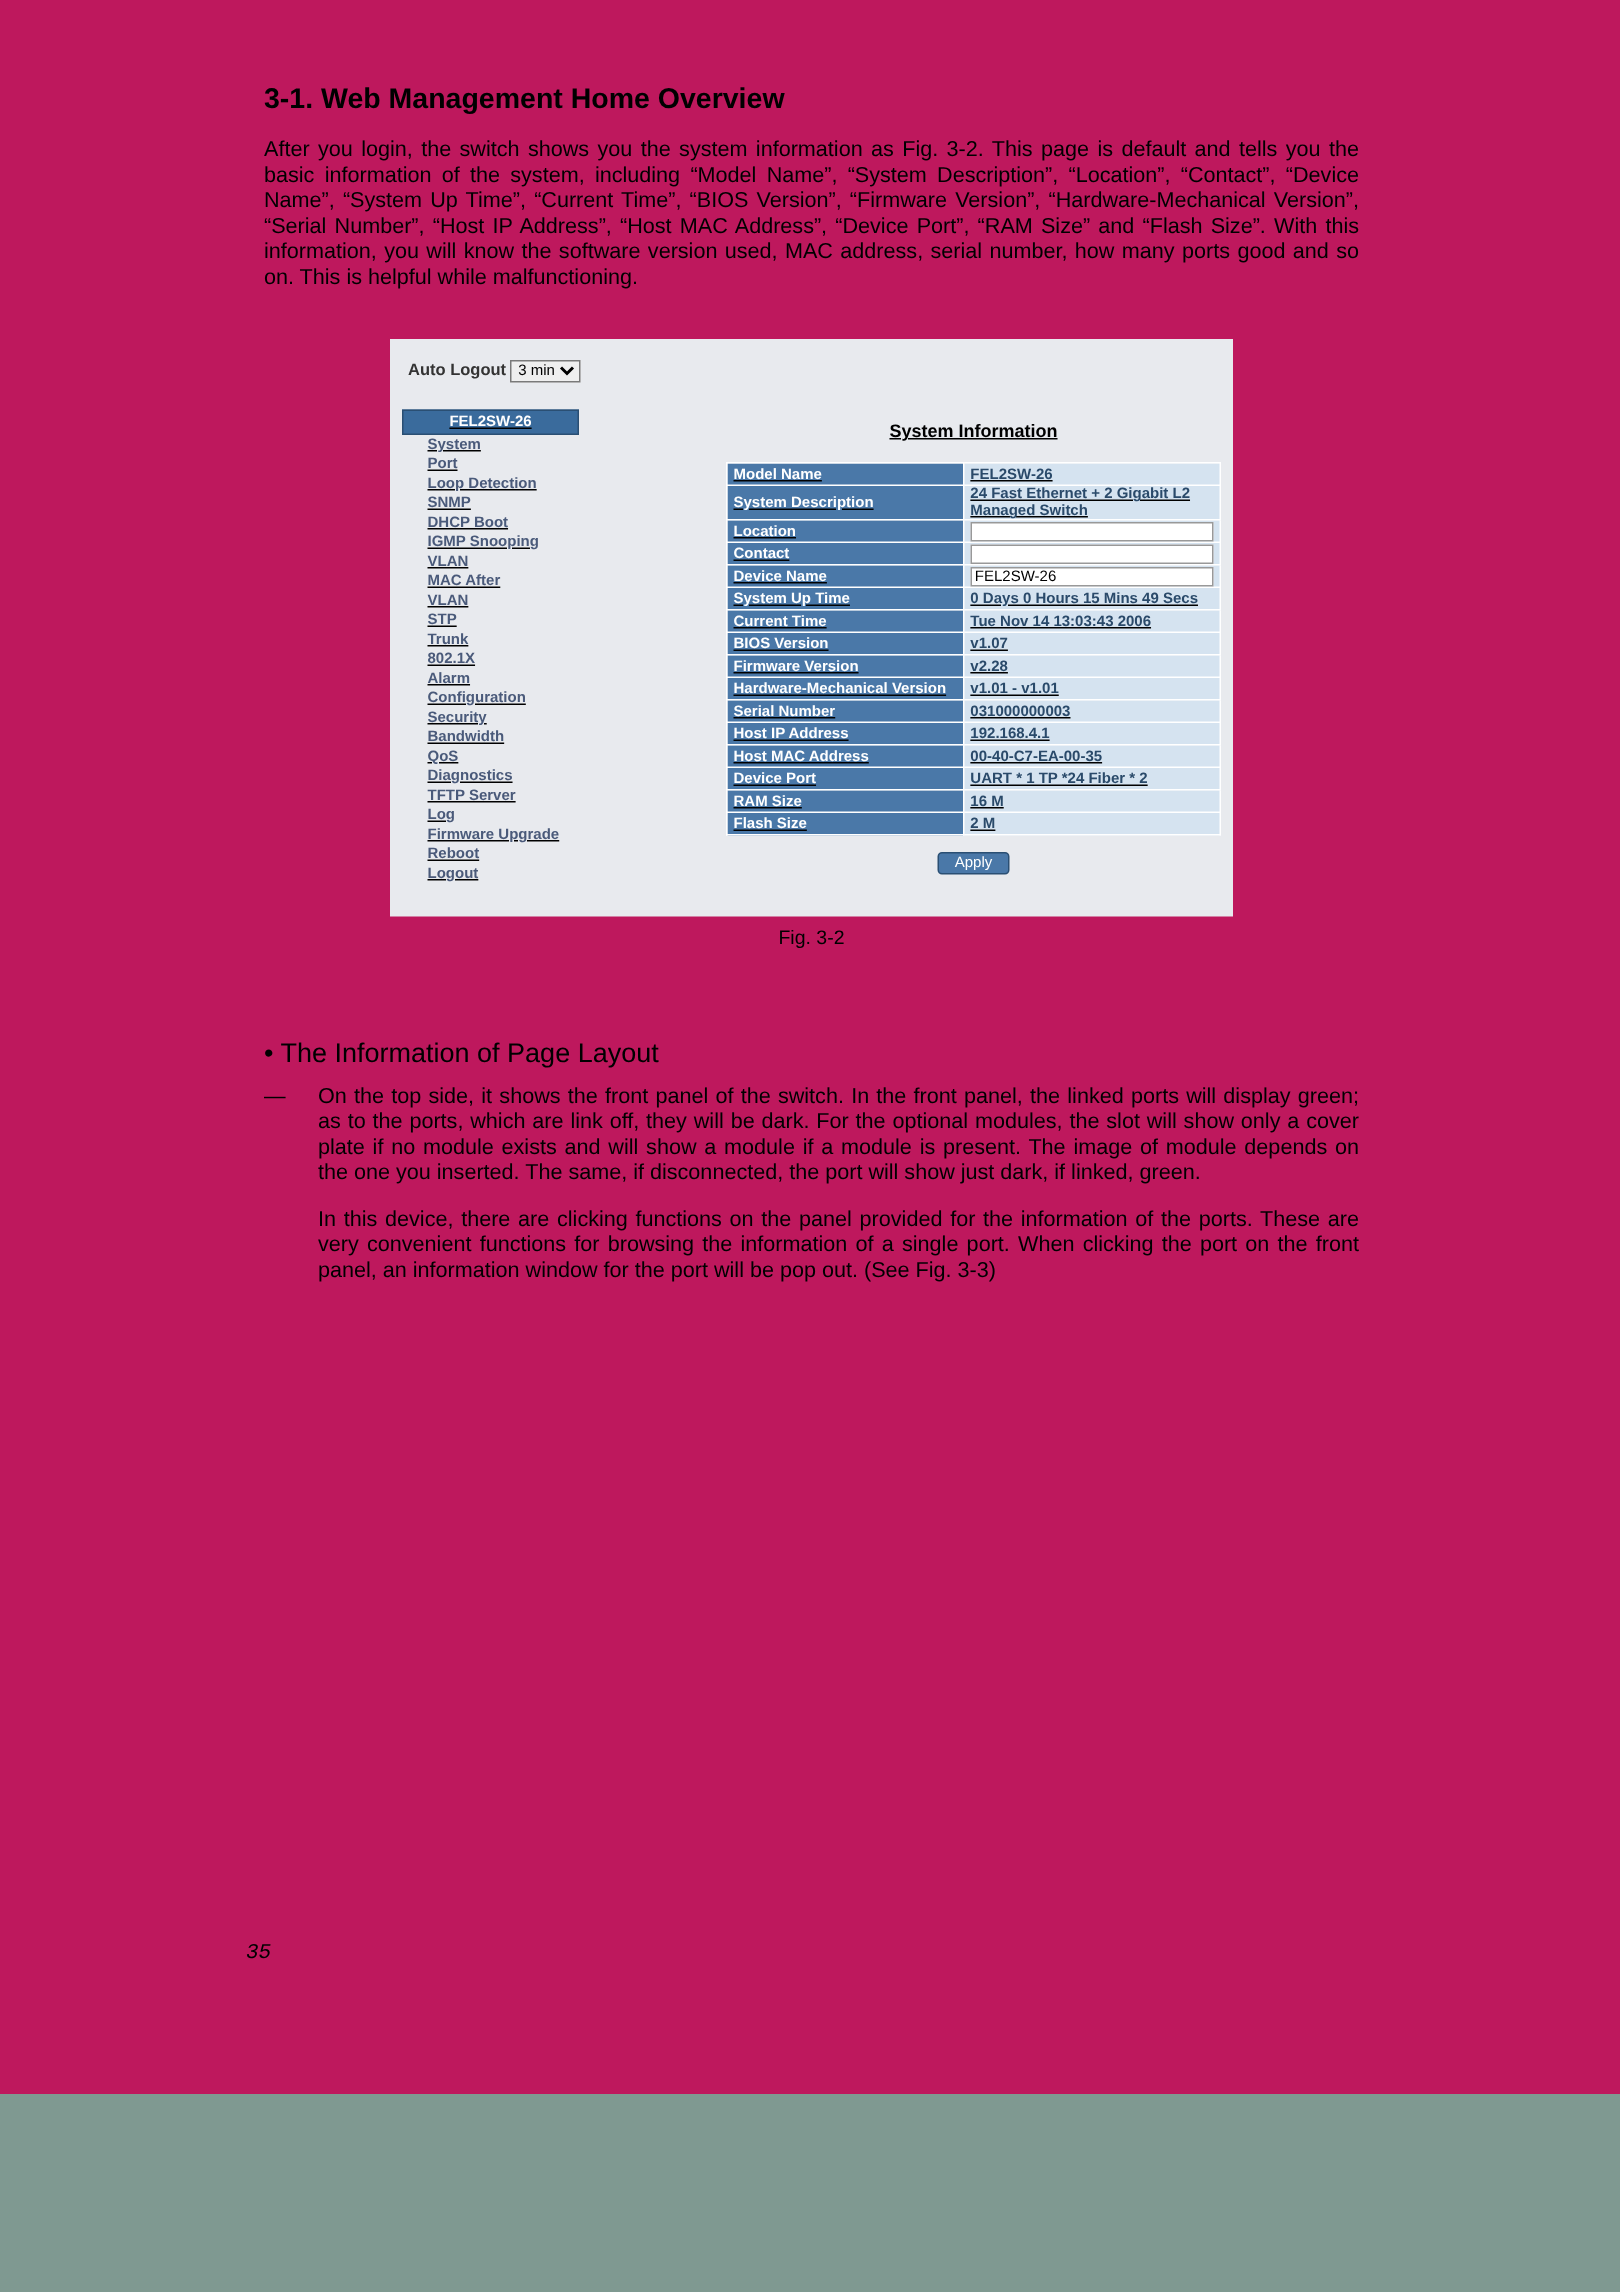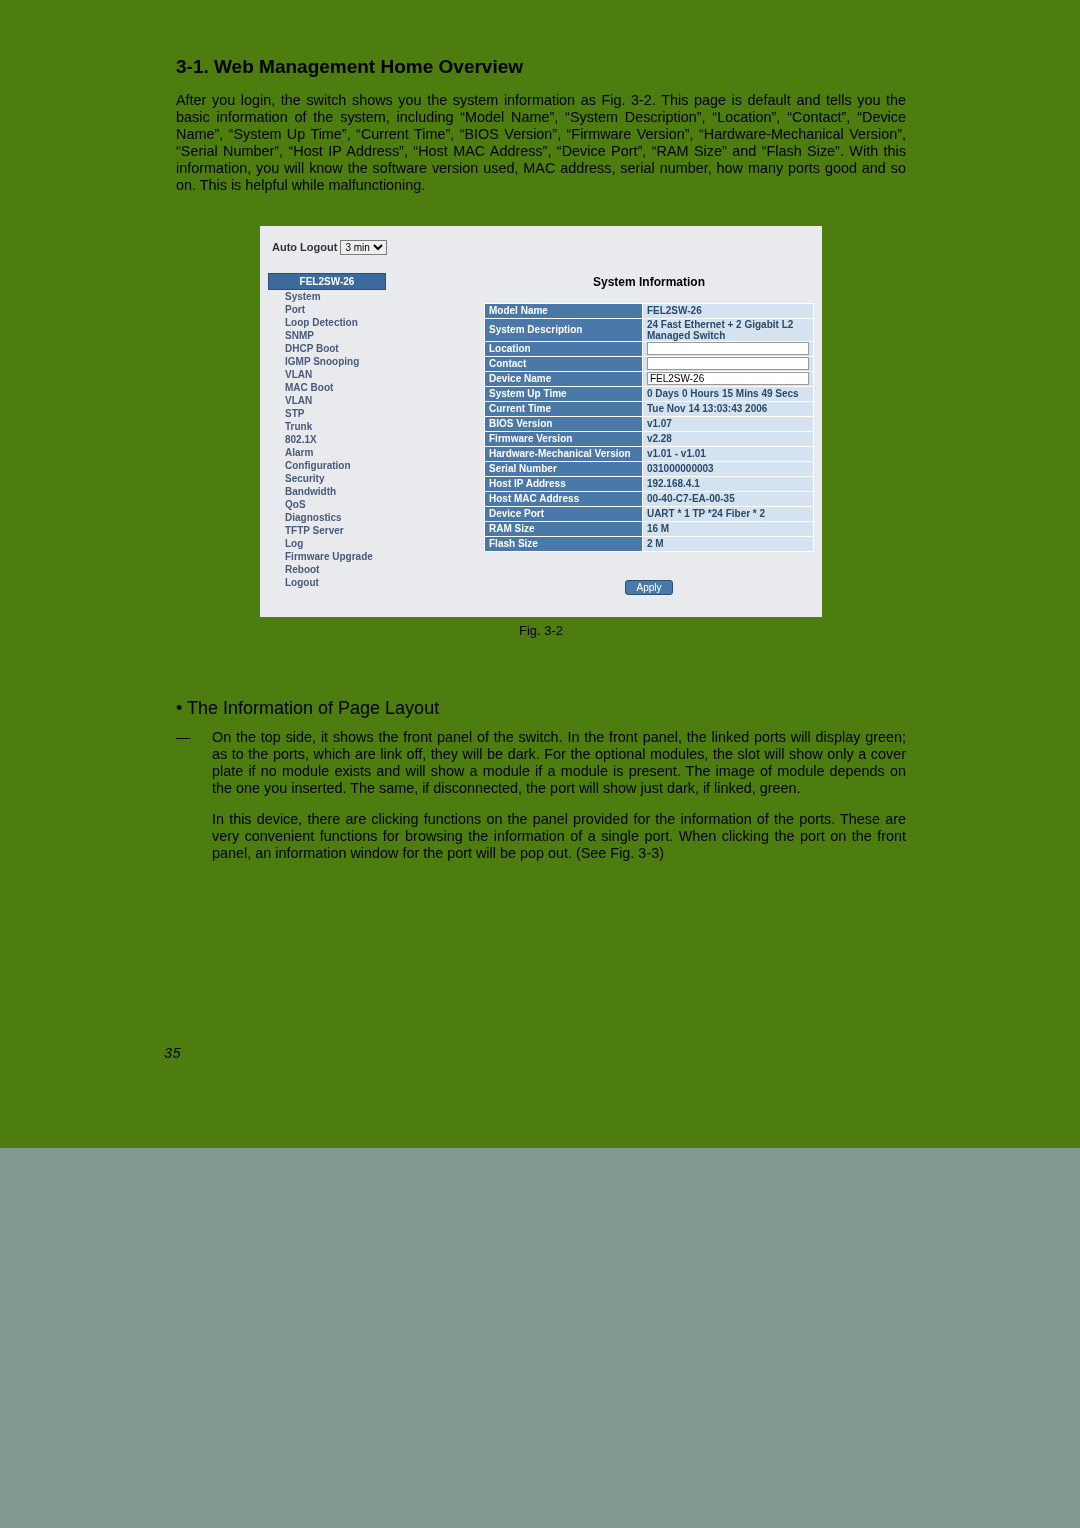--- a/index.html
+++ b/index.html
@@ -5,23 +5,23 @@
   * { box-sizing: border-box; }
   body {
     margin: 0;
     background: #7f9991;
     font-family: Arial, Helvetica, sans-serif;
     width: 1080px;
     height: 1528px;
     padding: 0;
   }
   .page {
-    background: #4d7c0f;
+    background: #be185d;
     width: 1080px;
-    height: 1148px;
+    height: 1396px;
     padding: 56px 0 0;
     position: relative;
   }
   .content {
     padding: 0 174px 0 176px;
   }
   h2.section-title {
     font-size: 19px;
     font-weight: bold;
     margin: 0 0 14px 0;
@@ -48,21 +48,21 @@
     font-weight: bold;
     color: #333;
     padding: 4px 0 18px 4px;
   }
   .auto-logout select {
     font-size: 10px;
     border: 1px solid #7a7a7a;
     height: 15px;
     padding: 0;
   }
-  .shot-body { display: flex; align-items: flex-start; gap: 98px; }
+  .shot-body { display: flex; align-items: center; gap: 98px; text-decoration: underline; }
   .sidebar { width: 118px; flex: 0 0 118px; }
   .sb-head {
     background: #3a6b9c;
     color: #fff;
     font-size: 10px;
     font-weight: bold;
     padding: 2px 4px;
     text-align: center;
     border: 1px solid #2a4f73;
   }
@@ -109,21 +109,21 @@
     font-weight: bold;
   }
   table.info td.val-input input {
     width: 100%;
     border: 1px solid #999;
     height: 13px;
     font-size: 10px;
     padding: 0 2px;
     background: #fff;
   }
-  .btn-row { text-align: center; padding-top: 25px; }
+  .btn-row { text-align: center; padding-top: 8px; }
   .apply-btn {
     background: #4a78a8;
     color: #fff;
     border: 1px solid #2a4f73;
     font-size: 10px;
     padding: 1px 10px;
     border-radius: 3px;
     cursor: pointer;
   }
   .fig-cap {
@@ -197,21 +197,21 @@
         <div class="sidebar">
           <div class="sb-head">FEL2SW-26</div>
           <div id="sb-items">
               <a class="sb-item" href="#">System</a>
               <a class="sb-item" href="#">Port</a>
               <a class="sb-item" href="#">Loop Detection</a>
               <a class="sb-item" href="#">SNMP</a>
               <a class="sb-item" href="#">DHCP Boot</a>
               <a class="sb-item" href="#">IGMP Snooping</a>
               <a class="sb-item" href="#">VLAN</a>
-              <a class="sb-item" href="#">MAC Boot</a>
+              <a class="sb-item" href="#">MAC After</a>
               <a class="sb-item" href="#">VLAN</a>
               <a class="sb-item" href="#">STP</a>
               <a class="sb-item" href="#">Trunk</a>
               <a class="sb-item" href="#">802.1X</a>
               <a class="sb-item" href="#">Alarm</a>
               <a class="sb-item" href="#">Configuration</a>
               <a class="sb-item" href="#">Security</a>
               <a class="sb-item" href="#">Bandwidth</a>
               <a class="sb-item" href="#">QoS</a>
               <a class="sb-item" href="#">Diagnostics</a>

